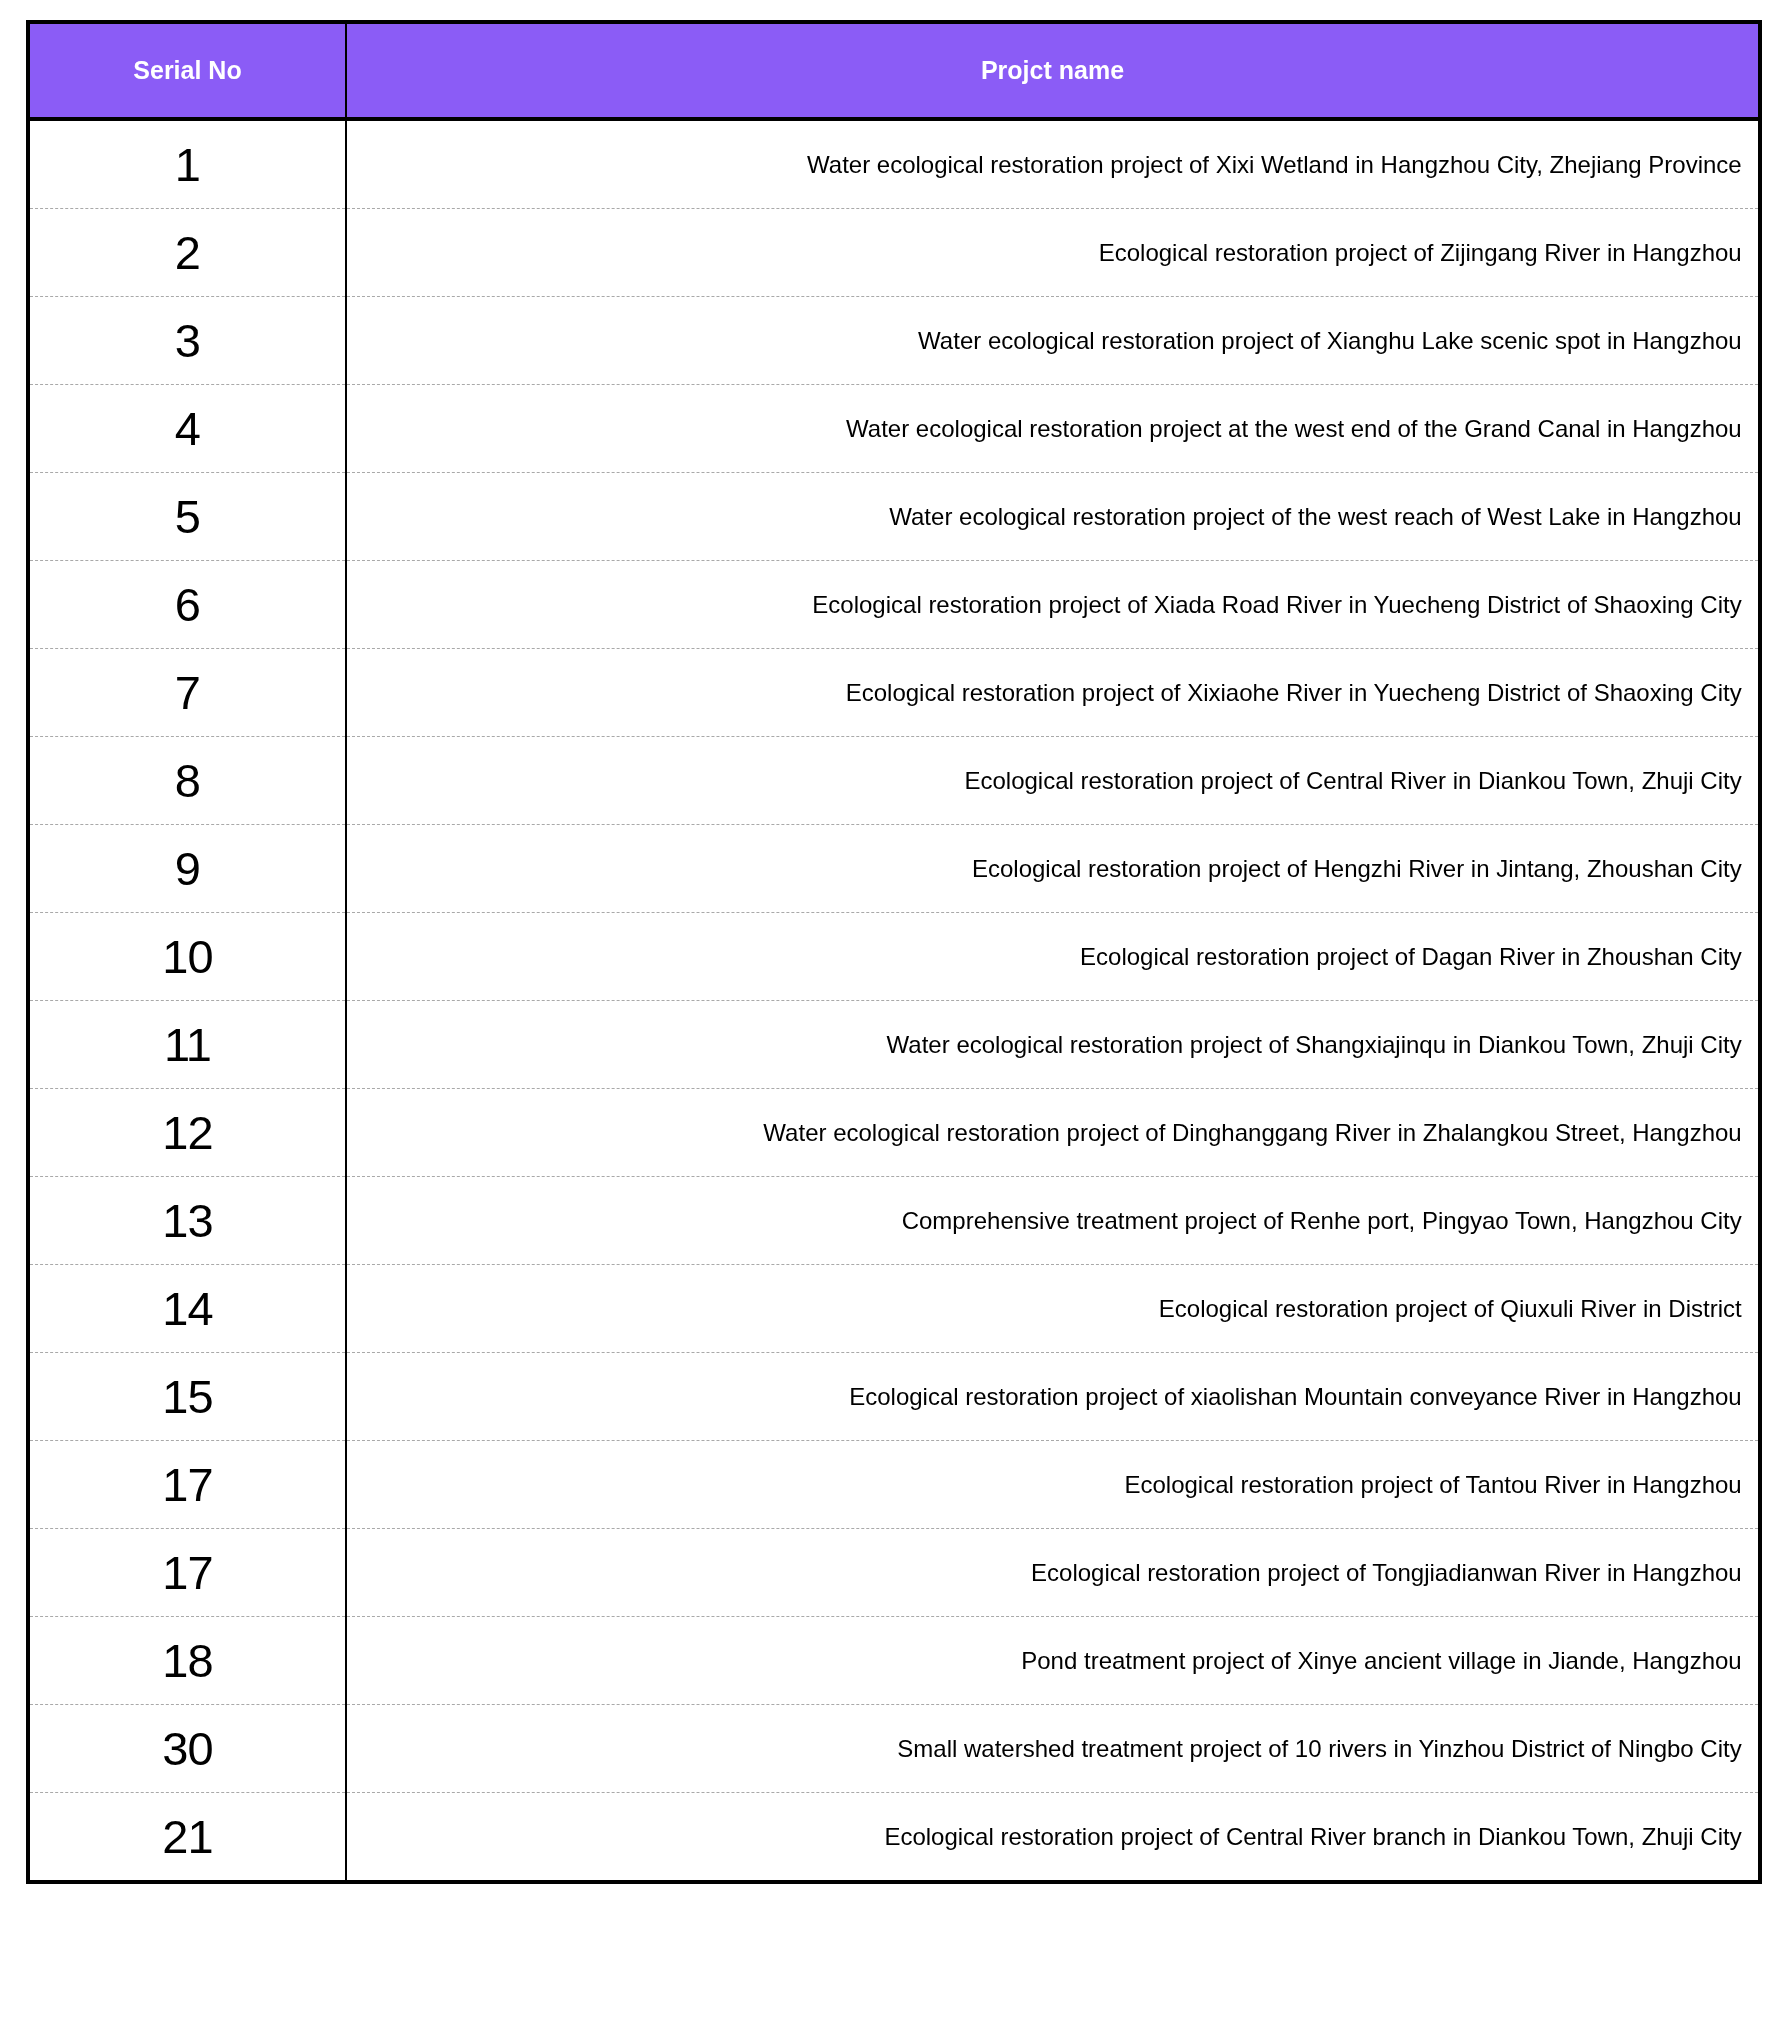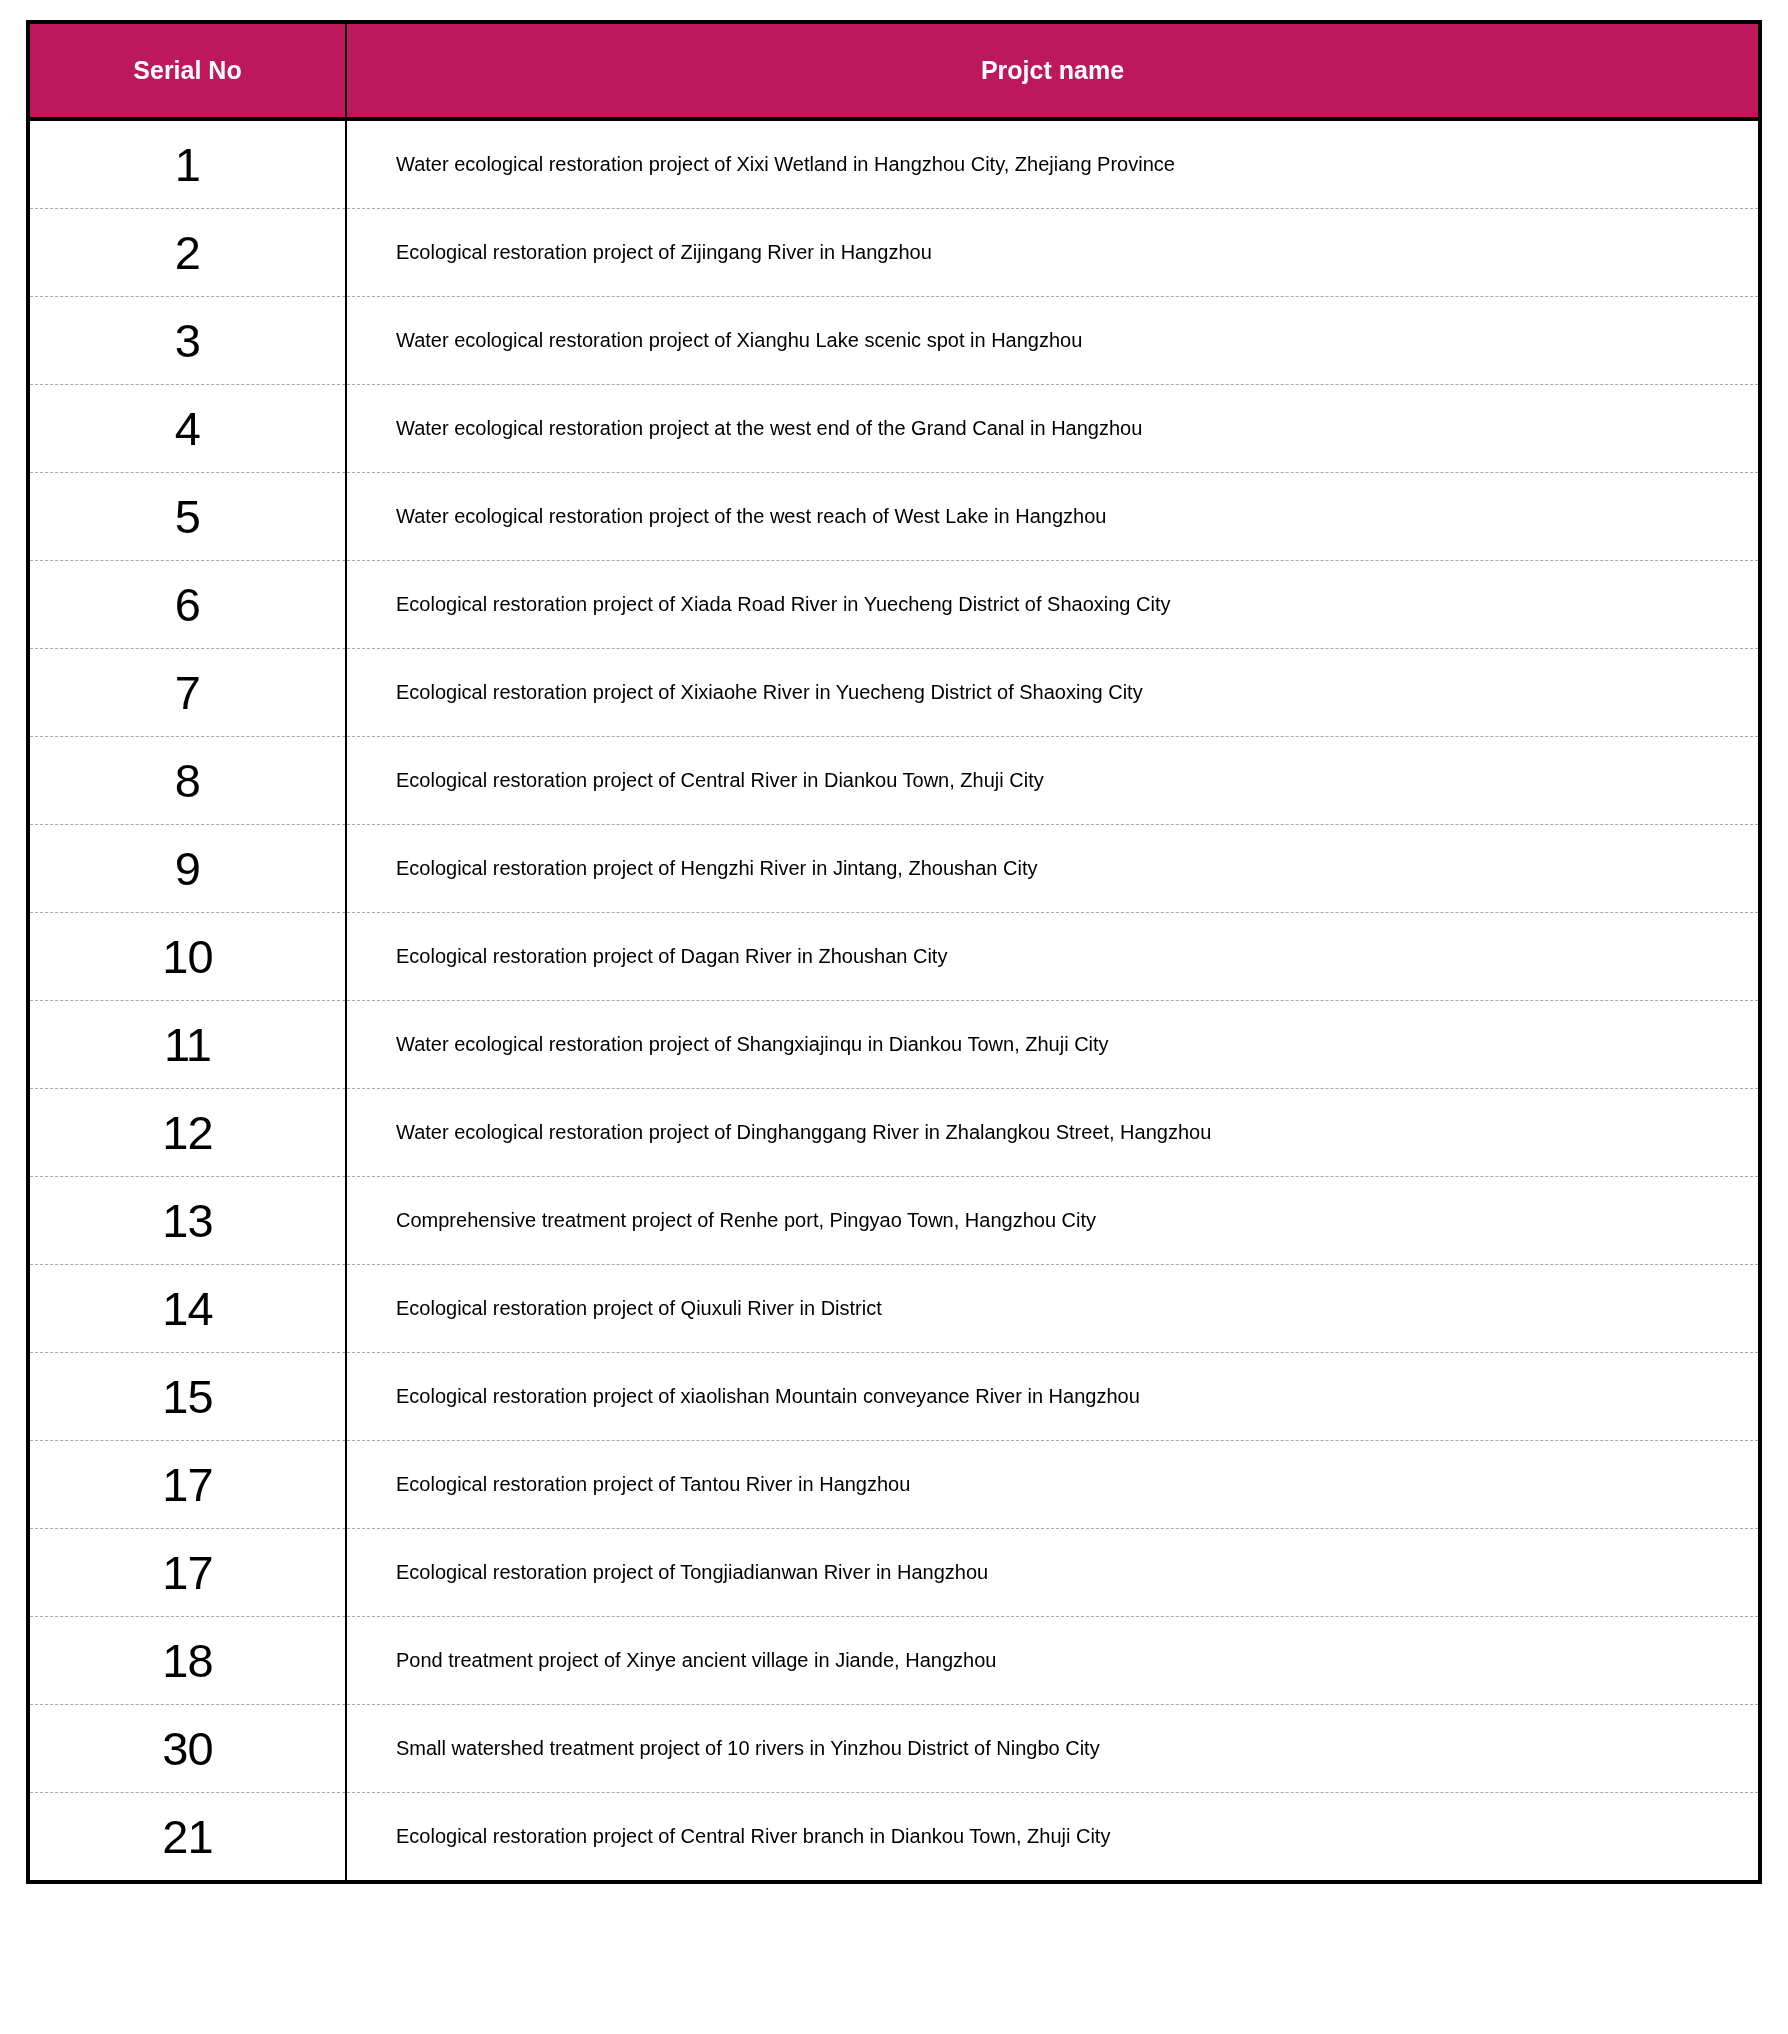--- a/index.html
+++ b/index.html
@@ -20,21 +20,21 @@
   table.projects {
     border-collapse: collapse;
     table-layout: fixed;
     width: 1736px;
     border: 4.9px solid #000000;
   }
   col.col-serial { width: 318px; }
   col.col-name  { width: auto; }
 
   thead th {
-    background: #be185d;
+    background: #8b5cf6;
     color: #ffffff;
     font-weight: bold;
     font-size: 25px;
     height: 91px;
     text-align: center;
     vertical-align: middle;
     border-bottom: 4.1px solid #000000;
   }
   thead th.name-header {
     border-left: 2.4px solid #000000;
@@ -46,24 +46,24 @@
     background: #ffffff;
   }
   tbody td.serial-cell {
     text-align: center;
     font-size: 47px;
     font-weight: 400;
     letter-spacing: -0.8px;
   }
   tbody td.name-cell {
     border-left: 2.4px solid #000000;
-    font-size: 20px;
+    font-size: 24px;
     padding-left: 49px;
     padding-right: 16.3px;
-    text-align: left;
+    text-align: right;
   }
   tbody tr + tr td {
     border-top: 1.6px dashed #a9a9a9;
   }
 </style>
 </head>
 <body>
 
 <div class="table-wrap">
   <table class="projects">

